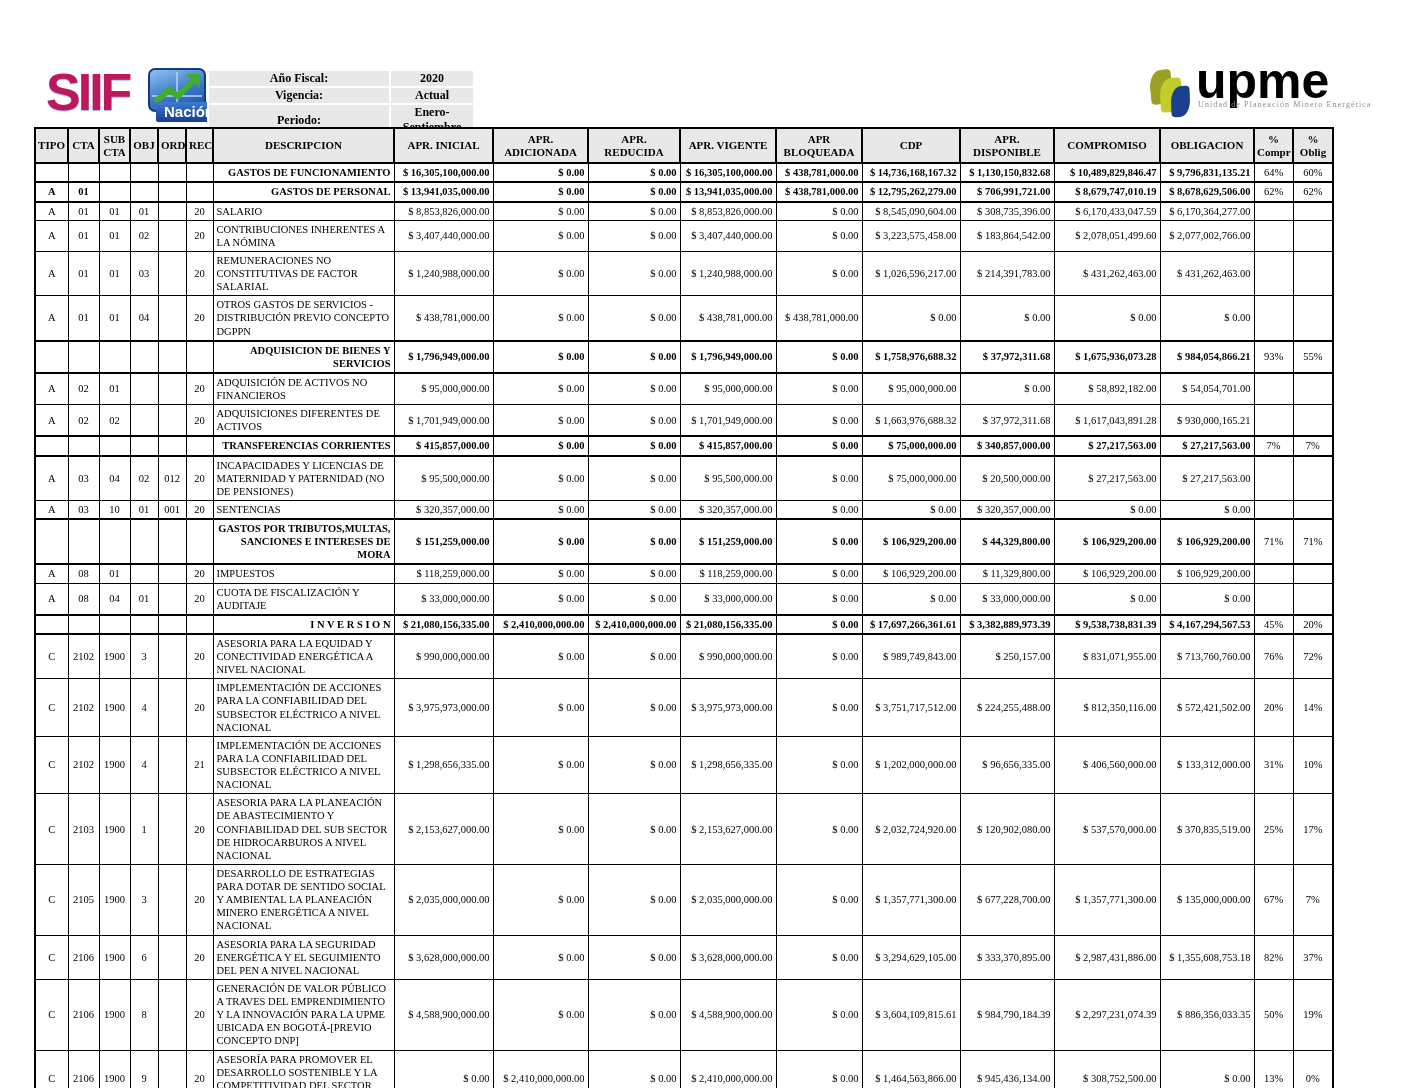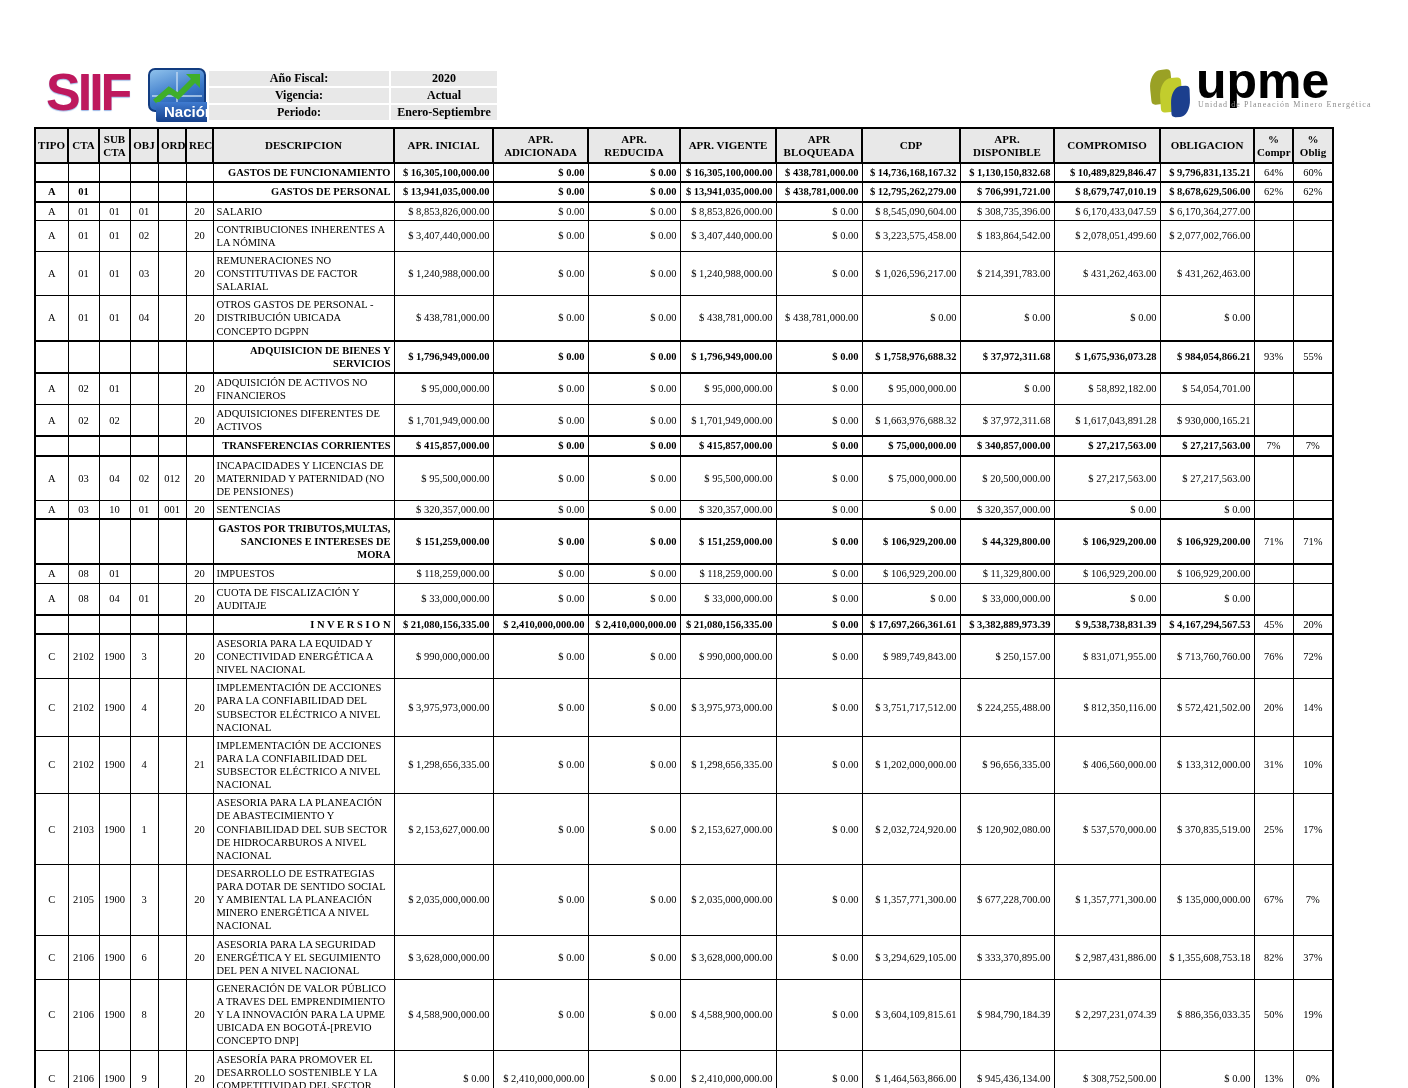--- a/index.html
+++ b/index.html
@@ -45,21 +45,21 @@
     border-collapse:separate; border-spacing:2px;
     background:#fff;
   }
   .info-table td {
     background:#e8e8e8;
     font-weight:bold; font-size:12px;
     text-align:center; vertical-align:middle;
     height:15px;
   }
   .info-table td.lbl { width:180px; }
-  .info-table td.val { width:106px;margin-left:11px; }
+  .info-table td.val { width:82px;margin-left:11px; }
 
   
   .upme-logo { position:absolute; left:1150px; top:64px; width:180px; height:60px; }
   .upme-leaves { position:absolute; left:0; top:4px; width:44px; height:52px; }
   .upme-leaves i { position:absolute; display:block; }
   .upme-leaves .l1 { left:0;  top:2px;  width:22px; height:34px; background:#9aa125; border-radius:55% 4px 55% 4px; transform:rotate(-6deg); }
   .upme-leaves .l2 { left:10px; top:10px; width:22px; height:34px; background:#c2cd2d; border-radius:55% 4px 55% 4px; transform:rotate(-4deg); }
   .upme-leaves .l3 { left:21px; top:18px; width:19px; height:31px; background:#1c3f8e; border-radius:55% 4px 55% 4px; transform:rotate(-2deg); }
   .upme-text {
     position:absolute; left:46px; top:-8px;
@@ -295,21 +295,21 @@
           <td class="c16"></td>
           <td class="c17"></td>
         </tr>
         <tr>
           <td class="c0">A</td>
           <td class="c1">01</td>
           <td class="c2">01</td>
           <td class="c3">04</td>
           <td class="c4"></td>
           <td class="c5">20</td>
-          <td class="c6">OTROS GASTOS DE PERSONAL - DISTRIBUCIÓN UBICADA CONCEPTO DGPPN</td>
+          <td class="c6">OTROS GASTOS DE SERVICIOS - DISTRIBUCIÓN PREVIO CONCEPTO DGPPN</td>
           <td class="c7">$ 438,781,000.00</td>
           <td class="c8">$ 0.00</td>
           <td class="c9">$ 0.00</td>
           <td class="c10">$ 438,781,000.00</td>
           <td class="c11">$ 438,781,000.00</td>
           <td class="c12">$ 0.00</td>
           <td class="c13">$ 0.00</td>
           <td class="c14">$ 0.00</td>
           <td class="c15">$ 0.00</td>
           <td class="c16"></td>

